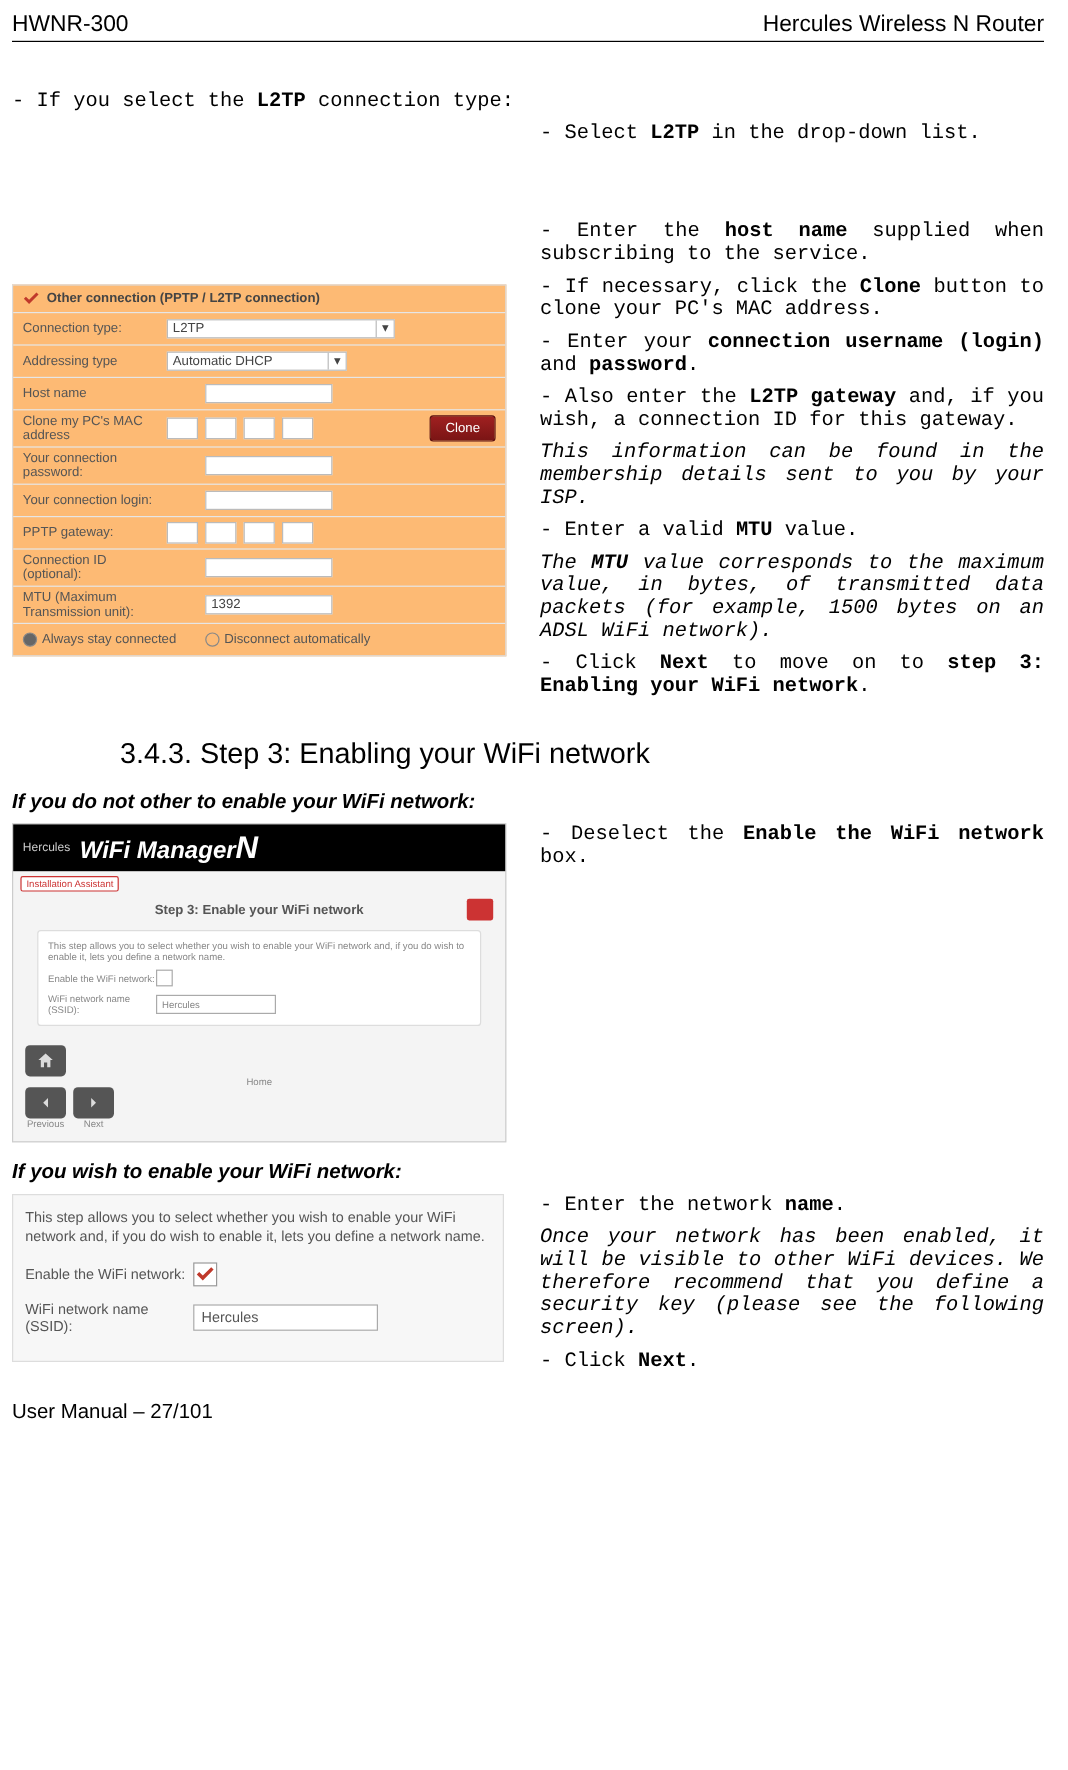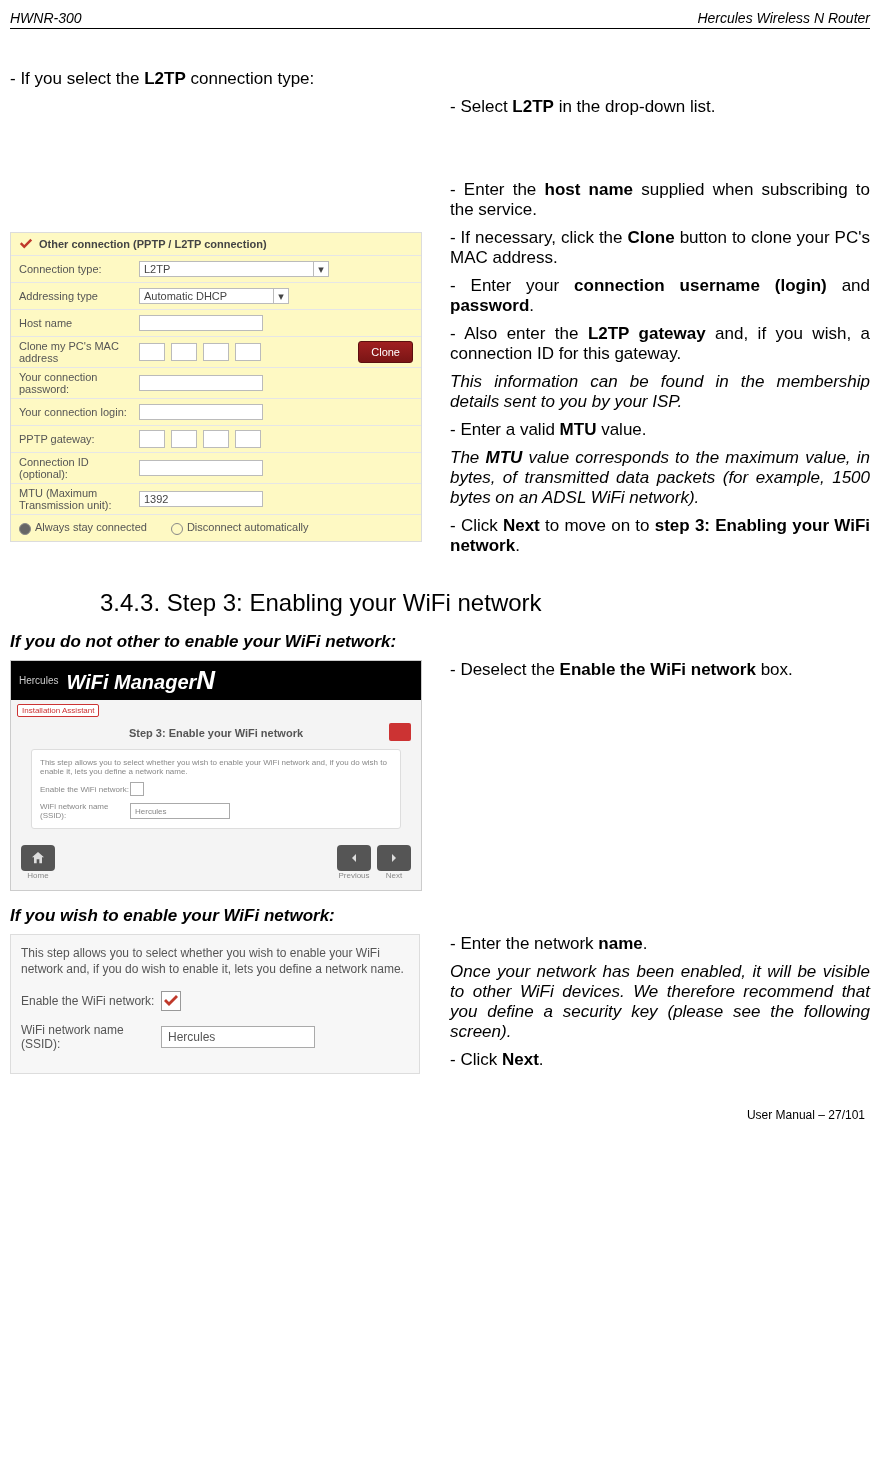--- a/index.html
+++ b/index.html
@@ -10,22 +10,21 @@
     color: #000;
     width: 890px;
   }
   .page {
     padding: 10px 20px 10px 10px;
     box-sizing: border-box;
   }
   .header-row {
     display: flex;
     justify-content: space-between;
-    font-size: 14px;
-    font-style: italic;
+    font-size: 19px;
     padding: 0 0 2px 0;
   }
   .hr {
     border-top: 1px solid #000;
     margin: 0 0 40px 0;
   }
   .body-text {
     font-size: 17px;
   }
   .intro {
@@ -38,28 +37,29 @@
   .left-col {
     width: 430px;
     flex-shrink: 0;
   }
   .right-col {
     flex: 1;
   }
   .right-col p, .full-p {
     margin: 0 0 8px 0;
     text-align: justify;
+    font-family: Liberation Mono, monospace;
   }
   .italic { font-style: italic; }
   b { font-weight: bold; }
 
   
   .form-panel {
     border: 1px solid #dcdcdc;
-    background: #fef9c3;
+    background: #fdba74;
     font-size: 11px;
     color: #555;
     width: 410px;
     margin-top: 135px;
   }
   .form-title {
     display: flex;
     align-items: center;
     gap: 6px;
     padding: 4px 8px;
@@ -90,21 +90,21 @@
     display: flex;
     align-items: center;
     box-sizing: border-box;
   }
   .select-box { width: 190px; justify-content: space-between; }
   .select-caret {
     width: 14px; height: 14px; border-left: 1px solid #bbb;
     display: flex; align-items: center; justify-content: center;
     margin-right: -4px;
   }
-  .text-box.small { width: 124px; }
+  .text-box.small { width: 106px; margin-left: 32px; }
   .ip-group { display: flex; gap: 6px; }
   .ip-seg {
     border: 1px solid #bbb; background: #fff;
     width: 24px; height: 16px;
   }
   .clone-btn {
     margin-left: auto;
     background: linear-gradient(#a02020, #7a1515);
     color: #fff;
     border: 1px solid #5c0f0f;
@@ -188,20 +188,21 @@
   .tiny-check {
     width: 12px; height: 12px; border: 1px solid #aaa; background: #fff;
   }
   .tiny-input {
     border: 1px solid #aaa; height: 14px; width: 90px; font-size: 8px;
     display: flex; align-items: center; padding: 0 4px; background: #fff;
   }
   .wifi-footer {
     display: flex; justify-content: space-between;
     padding: 6px 10px 10px 10px;
+    flex-direction: column;
   }
   .nav-btn {
     width: 34px; height: 26px; border-radius: 4px;
     background: #555; display: flex; align-items: center; justify-content: center;
   }
   .nav-group { display: flex; gap: 6px; }
   .nav-btn svg { width: 16px; height: 16px; fill: #ddd; }
   .nav-label { font-size: 8px; text-align: center; color: #888; }
 
   
@@ -221,23 +222,22 @@
     width: 18px; height: 18px; border: 1px solid #999; background: #fff;
     display: flex; align-items: center; justify-content: center;
   }
   .checked-box svg { width: 16px; height: 16px; }
   .en-input {
     border: 1px solid #aaa; background: #fff; height: 20px; width: 140px;
     padding: 0 6px; display: flex; align-items: center; font-size: 12px;
   }
 
   .footer {
-    text-align: right;
-    font-size: 12px;
-    margin-top: 30px;
+    font-size: 17px;
+    margin-top: 15px;
     padding-right: 5px;
   }
 </style>
 </head>
 <body>
 
 <div class="page">
   <div class="header-row">
     <span>HWNR-300</span>
     <span>Hercules Wireless N Router</span>

